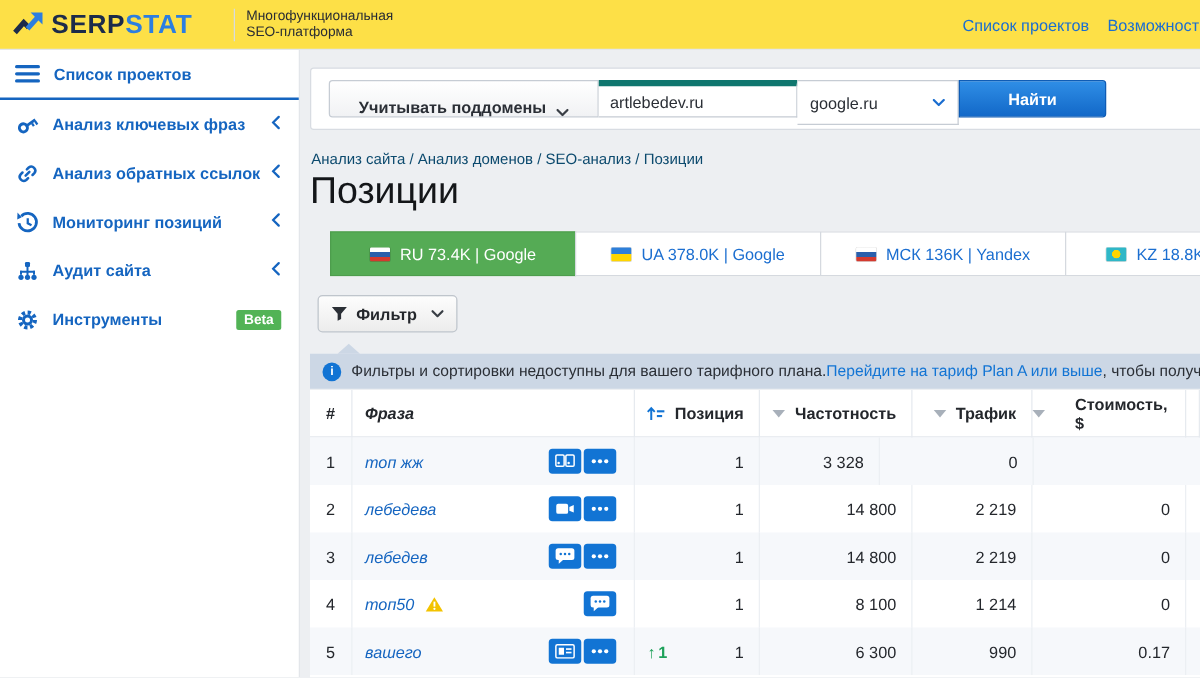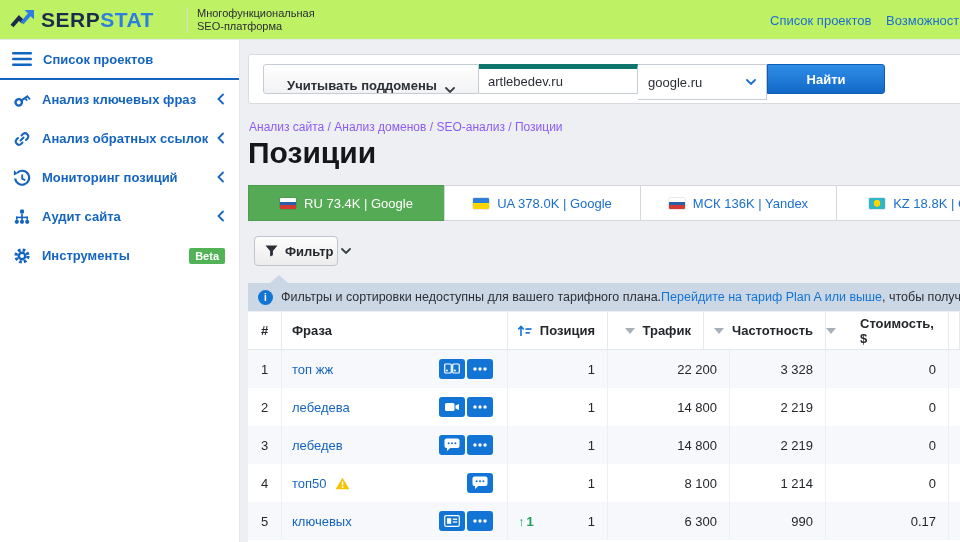--- a/index.html
+++ b/index.html
@@ -1,21 +1,21 @@
 <!DOCTYPE html>
 <html><head>
 <meta charset="utf-8">
 <style>
   * { margin:0; padding:0; box-sizing:border-box; }
   html,body { width:960px; height:542px; overflow:hidden; background:#edeff2;
               font-family:"Liberation Sans","DejaVu Sans",sans-serif; }
   #app { position:relative; width:960px; height:542px; overflow:hidden; background:#edeff2; }
 
   
-  .top-header { position:absolute; top:0; left:0; width:100%; height:40px; background:#bef264;
+  .top-header { position:absolute; top:0; left:0; width:100%; height:40px; background:#fde047;
                 border-bottom:1px solid #e3e6ea; }
   .logo-wrap { position:absolute; left:10px; top:7px; display:flex; align-items:center; cursor:pointer; }
   .logo-text { font-size:21px; font-weight:800; letter-spacing:.5px; margin-left:5px; }
   .logo-serp { color:#1c2b4a; } .logo-stat { color:#2c7ee0; }
   .logo-divider { position:absolute; left:187px; top:7px; width:1px; height:26px; background:#d8dbdf; }
   .tagline { position:absolute; left:197px; top:7px; font-size:11px; line-height:13px; color:#2a2d33; }
   .top-nav { position:absolute; top:0; left:0; width:100%; height:40px; }
   .top-nav a { position:absolute; top:13px; font-size:13px; color:#1b6ed0; text-decoration:none;
                white-space:nowrap; cursor:pointer; }
   .nav-projects { left:770px; } .nav-features { left:886px; }
@@ -45,36 +45,36 @@
   .qinput { width:159px; border-left:none; padding:0 9px; font-size:13px; color:#2b2f36; outline:none;
             border-top:5px solid #0f766e; border-bottom:1px solid #c6ccd4; border-right:1px solid #c6ccd4;
             font-family:inherit; }
   .engine { width:129px; border-left:none; padding:17px 10px; justify-content:space-between; cursor:pointer; }
   .engine .chev-down { color:#1b6ed0; }
   .go-btn { width:118px; height:30px; border:1px solid #0f5cb5; border-radius:0 3px 3px 0;
             background:linear-gradient(#2f8ee6,#1268c8); color:#fff; font-size:13px; font-weight:700;
             cursor:pointer; font-family:inherit; }
   .chev-down { color:#3a3f46; display:flex; }
 
-  .breadcrumb { position:absolute; left:9px; top:80px; font-size:12px; color:#8b5cf6; cursor:pointer; }
-  .page-title { position:absolute; left:8px; top:96px; font-size:30px; font-weight:700; color:#141619; }
+  .breadcrumb { position:absolute; left:9px; top:80px; font-size:12px; color:#0c4a6e; cursor:pointer; }
+  .page-title { position:absolute; left:8px; top:96px; font-size:30px; font-weight:400; color:#141619; }
 
   .tabs { position:absolute; left:8px; top:145px; width:712px; height:36px; display:flex; overflow:hidden; }
   .tab { flex:0 0 197px; height:36px; background:#fff; border:1px solid #d5d9df; margin-left:-1px;
          display:flex; align-items:center; justify-content:center; gap:8px; font-size:13px;
          color:#1b6ed0; cursor:pointer; white-space:nowrap; overflow:hidden; }
-  .tab:first-child { margin-left:0; }
+  .tab:first-child { margin-left:16px; }
   .tab.active { background:#55ab55; border-color:#4d9d4d; color:#fff; }
   .flag { width:16px; height:11px; border-radius:1px; flex:0 0 16px;
           box-shadow:0 0 0 .5px rgba(0,0,0,.18); }
   .flag-ru { background:linear-gradient(to bottom,#fff 0 33%,#2a5fac 33% 66%,#d43a2f 66% 100%); }
   .flag-ua { background:linear-gradient(to bottom,#2e7fd9 0 50%,#ffd500 50% 100%); }
   .flag-kz { background:radial-gradient(circle at 50% 48%,#ffd500 0 3.2px,#2fb7c7 3.6px); }
 
-  .filter-btn { position:absolute; left:14px; top:196px; width:84px; height:30px;
+  .filter-btn { position:absolute; left:14px; top:196px; width:112px; height:30px;
                 border:1px solid #bfc5cc; border-radius:4px; background:linear-gradient(#fdfdfd,#ececec);
                 display:flex; align-items:center; padding:0 10px; gap:7px; font-size:13px; font-weight:700;
                 color:#24272c; cursor:pointer; font-family:inherit; }
   .filter-btn .chev-down { margin-left:auto; }
 
   .tip-arrow { position:absolute; left:30px; top:235px; width:0; height:0;
                border-left:9px solid transparent; border-right:9px solid transparent;
                border-bottom:8px solid #ccd7e5; }
   .notice { position:absolute; left:8px; top:243px; width:716px; height:28px; background:#ccd7e5;
             display:flex; align-items:center; padding:0 10px; font-size:12.5px; color:#2b2f36;
@@ -87,21 +87,21 @@
   
   .ptable { position:absolute; left:8px; top:272px; width:712px; height:232px; background:#fff; }
   .tr { display:flex; height:38px; align-items:center; }
   .tr.thead { border-bottom:1px solid #e4e8ed; font-weight:700; color:#24272c; }
   .tr.odd  { background:#f6f8fb; }
   .tr.even { background:#fff; }
   .td { height:38px; display:flex; align-items:center; font-size:13px; color:#24272c;
         border-right:1px solid #eceff3; }
   .thead .td { border-right:1px solid #e6eaef; }
   .c-num   { flex:0 0 34px;  justify-content:center; }
-  .c-phrase{ flex:0 0 226px; padding:0 14px 0 10px; }
+  .c-phrase{ flex:0 0 226px; padding:0 14px 0 10px;font-style:italic; }
   .c-pos   { flex:0 0 100px; justify-content:flex-end; padding-right:12px; position:relative; }
   .c-vol   { flex:0 0 122px; justify-content:flex-end; padding-right:12px; }
   .c-traf  { flex:0 0 96px;  justify-content:flex-end; padding-right:12px; }
   .c-cost  { flex:0 0 123px; justify-content:flex-end; padding-right:12px;gap:16px; }
   .c-fill  { flex:1 1 auto;  border-right:none; }
   .th-ico { display:flex; align-items:center; margin-right:8px; cursor:pointer; }
   .tri { width:0; height:0; border-left:5px solid transparent; border-right:5px solid transparent;
          border-top:6px solid #a8b0ba; }
   .phrase-link { color:#1565c0; text-decoration:none; cursor:pointer; white-space:nowrap; }
   .warn { display:flex; margin-left:8px; }
@@ -314,31 +314,31 @@
         <div class="td c-pos">
           <span class="th-ico">
             <svg width="15" height="13" viewBox="0 0 15 13" fill="none">
               <path d="M4 12 V3 M1.2 5.5 L4 2.5 L6.8 5.5" stroke="#1274d4" stroke-width="1.6"></path>
               <rect x="8.5" y="4.2" width="6" height="1.7" fill="#1274d4"></rect>
               <rect x="8.5" y="8" width="4.2" height="1.7" fill="#1274d4"></rect>
             </svg>
           </span>
           <span>Позиция</span>
         </div>
+        <div class="td c-vol">
+          <span class="th-ico">
+              <span class="tri"></span>
+            </span>
+          <span>Частотность</span>
+        </div>
         <div class="td c-traf">
           <span class="th-ico">
               <span class="tri"></span>
             </span>
           <span>Трафик</span>
-        </div>
-        <div class="td c-vol">
-          <span class="th-ico">
-              <span class="tri"></span>
-            </span>
-          <span>Частотность</span>
         </div>
         <div class="td c-cost">
           <span class="th-ico">
               <span class="tri"></span>
             </span>
           <span>Стоимость, $</span>
         </div>
         <div class="td c-fill"></div>
       </div>
 
@@ -360,21 +360,20 @@
                   <circle cx="2" cy="2" r="1.7"></circle>
                   <circle cx="7" cy="2" r="1.7"></circle>
                   <circle cx="12" cy="2" r="1.7"></circle>
                 </svg>
             </span>
           </span>
         </div>
         <div class="td c-pos">
             <span>1</span>
           </div>
-        <div class="td c-vol">22 200</div>
         <div class="td c-traf">3 328</div>
         <div class="td c-cost">0</div>
         <div class="td c-fill"></div>
       </div>
 
       <div class="tr even">
         <div class="td c-num">2</div>
         <div class="td c-phrase">
           <a class="phrase-link">лебедева</a>
           <span class="badges">
@@ -462,21 +461,21 @@
           </div>
         <div class="td c-vol">8 100</div>
         <div class="td c-traf">1 214</div>
         <div class="td c-cost">0</div>
         <div class="td c-fill"></div>
       </div>
 
       <div class="tr odd">
         <div class="td c-num">5</div>
         <div class="td c-phrase">
-          <a class="phrase-link">ключевых</a>
+          <a class="phrase-link">вашего</a>
           <span class="badges">
             <span class="badge">
               <svg width="16" height="12" viewBox="0 0 16 12">
                 <rect x="0.7" y="0.7" width="14.6" height="10.6" rx="1.2" fill="none" stroke="#fff" stroke-width="1.2"></rect>
                 <rect x="3" y="3.2" width="4.2" height="5.6" fill="#fff"></rect>
                 <rect x="8.8" y="3.6" width="4.4" height="1.3" fill="#fff"></rect>
                 <rect x="8.8" y="6.4" width="4.4" height="1.3" fill="#fff"></rect>
               </svg>
             </span>
             <span class="badge">

